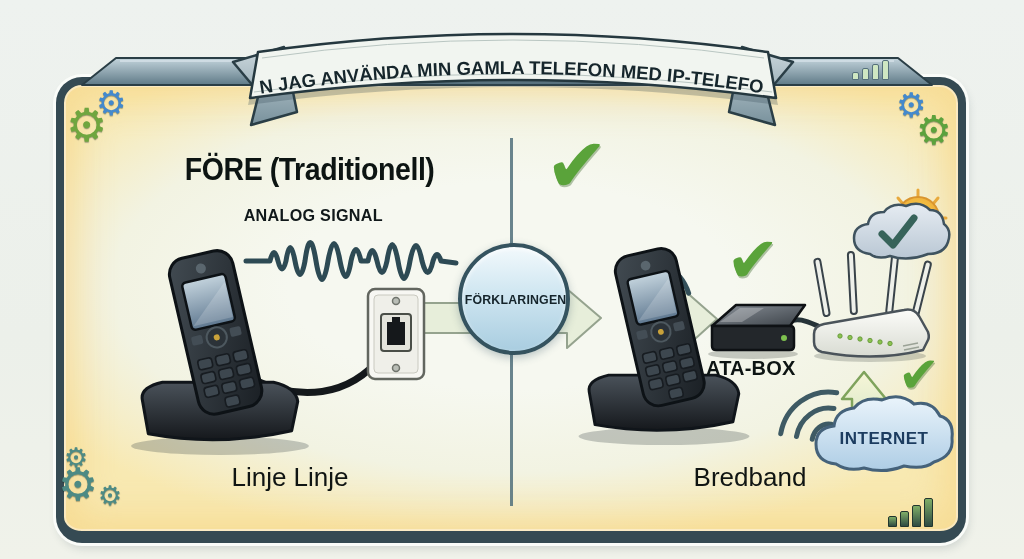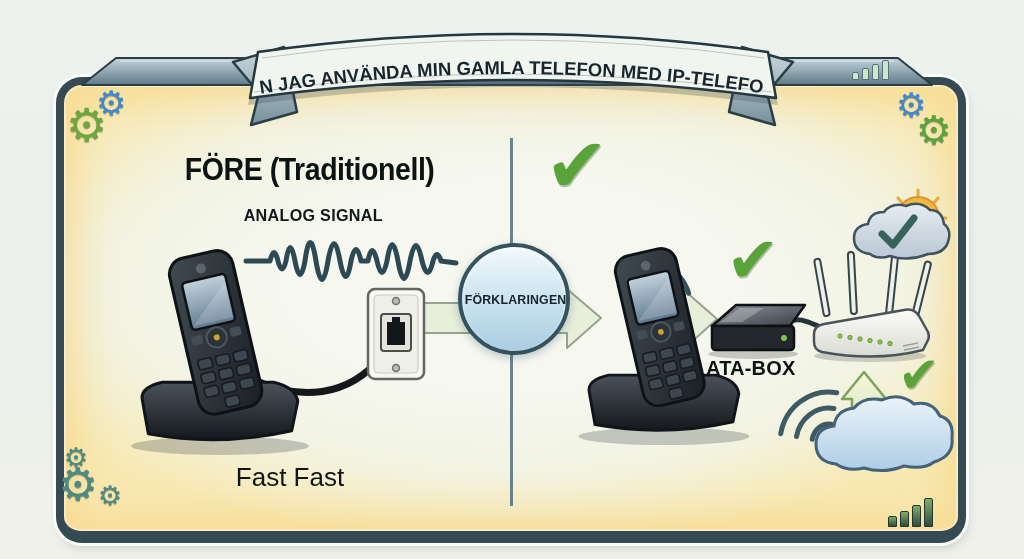--- a/index.html
+++ b/index.html
@@ -227,22 +227,24 @@
       <use href="#phone"></use>
     </svg>
   <svg class="abs phone" style="left:558px;top:244px;width:212px;height:204px" viewBox="0 0 210 210">
       <use href="#phone"></use>
     </svg>
 
   <div class="abs h1" style="left:140px;top:152px;width:340px">
     <span>FÖRE (Traditionell)</span></div>
   <div class="abs sub" style="left:240px;top:206px;width:185px">
     <span>ANALOG SIGNAL</span></div>
-  <div class="abs cap" style="left:200px;top:462px;width:180px">Fast Fast</div>
+  <div class="abs cap" style="left:200px;top:462px;width:180px">Linje Linje</div>
+  <div class="abs cap" style="left:660px;top:462px;width:180px">Bredband</div>
   <div class="abs lbl" style="left:706px;top:357px;width:100px">ATA-BOX</div>
+  <div class="abs netlbl" style="left:824px;top:429px;width:120px">INTERNET</div>
 
   <div class="abs check" style="left:545px;top:128px;font-size:76px">✔</div>
   <div class="abs check" style="left:726px;top:228px;font-size:64px">✔</div>
   <div class="abs check" style="left:898px;top:350px;font-size:50px">✔</div>
 
   <div class="abs gear" style="left:66px;top:102px;font-size:46px;color:#6fa63f">⚙</div>
   <div class="abs gear" style="left:96px;top:86px;font-size:34px;color:#4489cc">⚙</div>
   <div class="abs gear" style="left:896px;top:88px;font-size:34px;color:#4489cc">⚙</div>
   <div class="abs gear" style="left:916px;top:110px;font-size:40px;color:#5ca23d">⚙</div>
   <div class="abs gear" style="left:64px;top:444px;font-size:27px;color:#4d8a84">⚙</div>

